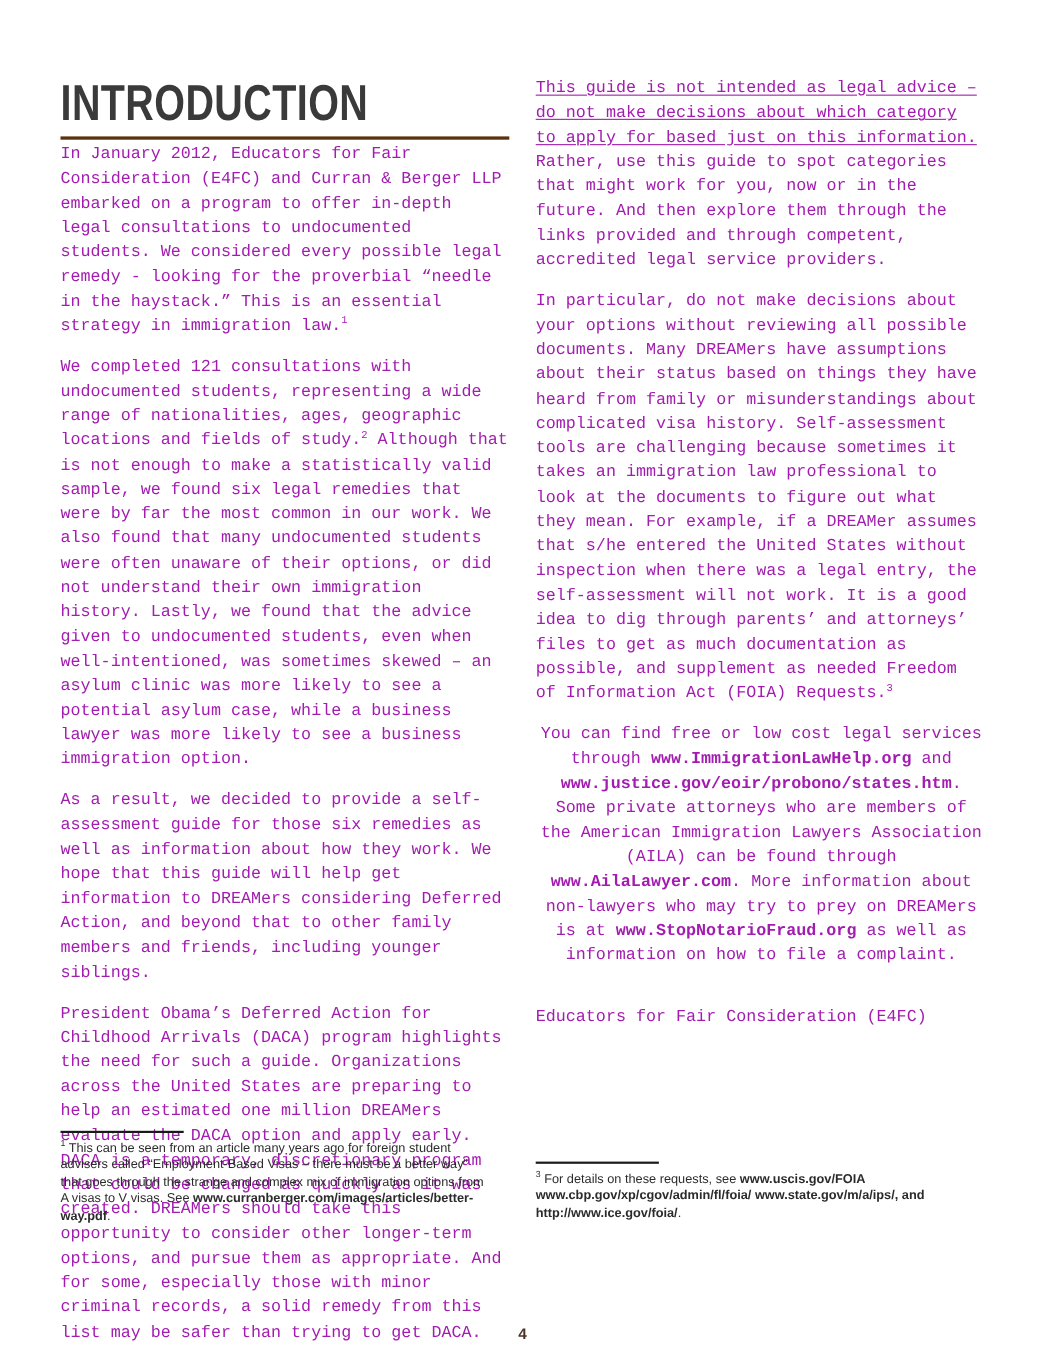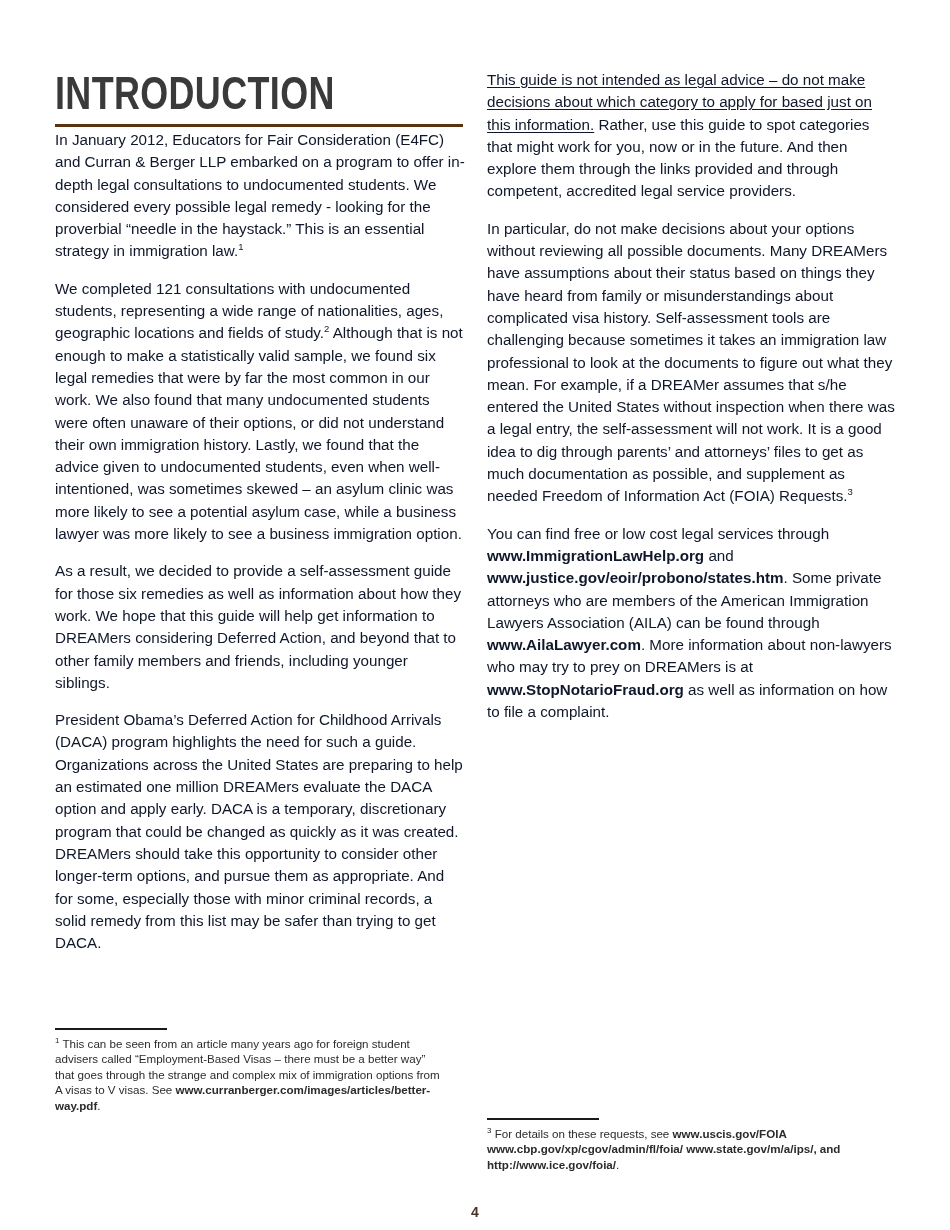--- a/index.html
+++ b/index.html
@@ -44,30 +44,31 @@
     height: 3px;
     background: #5a3210;
   }
 
   
   .body-col {
     position: absolute;
     width: 410px;
     font-size: 15.2px;
     line-height: 22.3px;
-    color: #0f172a;
+    color: #a21caf;
+    font-family: Liberation Mono, monospace;
   }
   .body-left  { left: 55px;  top: 105px; }
   .body-right { left: 487px; top: 45px;  }
 
   .body-col p {
     margin: 0 0 15px 0;
     text-align: left;
   }
-  .body-col p.gap-lg { margin-bottom: 34px; }
+  .body-col p.gap-lg { margin-bottom: 34px; text-align: center; }
 
   .u { text-decoration: underline; text-underline-offset: 2px; }
   .b { font-weight: 700; }
   sup {
     font-size: 9.5px;
     line-height: 0;
     vertical-align: super;
   }
 
   .sig {
@@ -77,21 +78,21 @@
 
   
   .footnotes {
     position: absolute;
     width: 390px;
     font-size: 11.6px;
     line-height: 15.4px;
     color: #2b2b2b;
   }
   .fn-left  { left: 55px;  top: 1004px; }
-  .fn-right { left: 487px; top: 1094px; }
+  .fn-right { left: 487px; top: 1032px; }
 
   .fn-rule {
     width: 112px;
     height: 2px;
     background: #1a1a1a;
     margin-bottom: 6px;
   }
   .footnotes p { margin: 0 0 12px 0; }
   .footnotes p:last-child { margin-bottom: 0; }
   .footnotes sup {
@@ -129,20 +130,21 @@
       <p><span>President Obama’s Deferred Action for Childhood Arrivals (DACA) program highlights the need for such a guide. Organizations across the United States are preparing to help an estimated one million DREAMers evaluate the DACA option and apply early. DACA is a temporary, discretionary program that could be changed as quickly as it was created. DREAMers should take this opportunity to consider other longer-term options, and pursue them as appropriate. And for some, especially those with minor criminal records, a solid remedy from this list may be safer than trying to get DACA.</span></p>
     </div>
 
   <div class="body-col body-right">
     <div>
         <p><span class="u">This guide is not intended as legal advice – do not make decisions about which category to apply for based just on this information.</span><span> Rather, use this guide to spot categories that might work for you, now or in the future. And then explore them through the links provided and through competent, accredited legal service providers.</span></p>
         <p><span>In particular, do not make decisions about your options without reviewing all possible documents. Many DREAMers have assumptions about their status based on things they have heard from family or misunderstandings about complicated visa history. Self-assessment tools are challenging because sometimes it takes an immigration law professional to look at the documents to figure out what they mean. For example, if a DREAMer assumes that s/he entered the United States without inspection when there was a legal entry, the self-assessment will not work. It is a good idea to dig through parents’ and attorneys’ files to get as much documentation as possible, and supplement as needed Freedom of Information Act (FOIA) Requests.</span><sup>3</sup></p>
         <p class="gap-lg"><span>You can find free or low cost legal services through </span><span class="b">www.ImmigrationLawHelp.org</span><span> and </span><span class="b">www.justice.gov/eoir/probono/states.htm</span><span>. Some private attorneys who are members of the American Immigration Lawyers Association (AILA) can be found through </span><span class="b">www.AilaLawyer.com</span><span>. More information about non-lawyers who may try to prey on DREAMers is at </span><span class="b">www.StopNotarioFraud.org</span><span> as well as information on how to file a complaint.</span></p>
       </div>
     <div>
+        <p class="sig">Educators for Fair Consideration (E4FC)</p>
       </div>
   </div>
 
   <div class="footnotes fn-left">
     <div class="fn-rule"></div>
     <div>
         <p><sup>1</sup><span> This can be seen from an article many years ago for foreign student advisers called “Employment-Based Visas – there must be a better way” that goes through the strange and complex mix of immigration options from A visas to V visas. See </span><span class="b">www.curranberger.com/images/articles/better-way.pdf</span><span>.</span></p>
       </div>
   </div>
 

